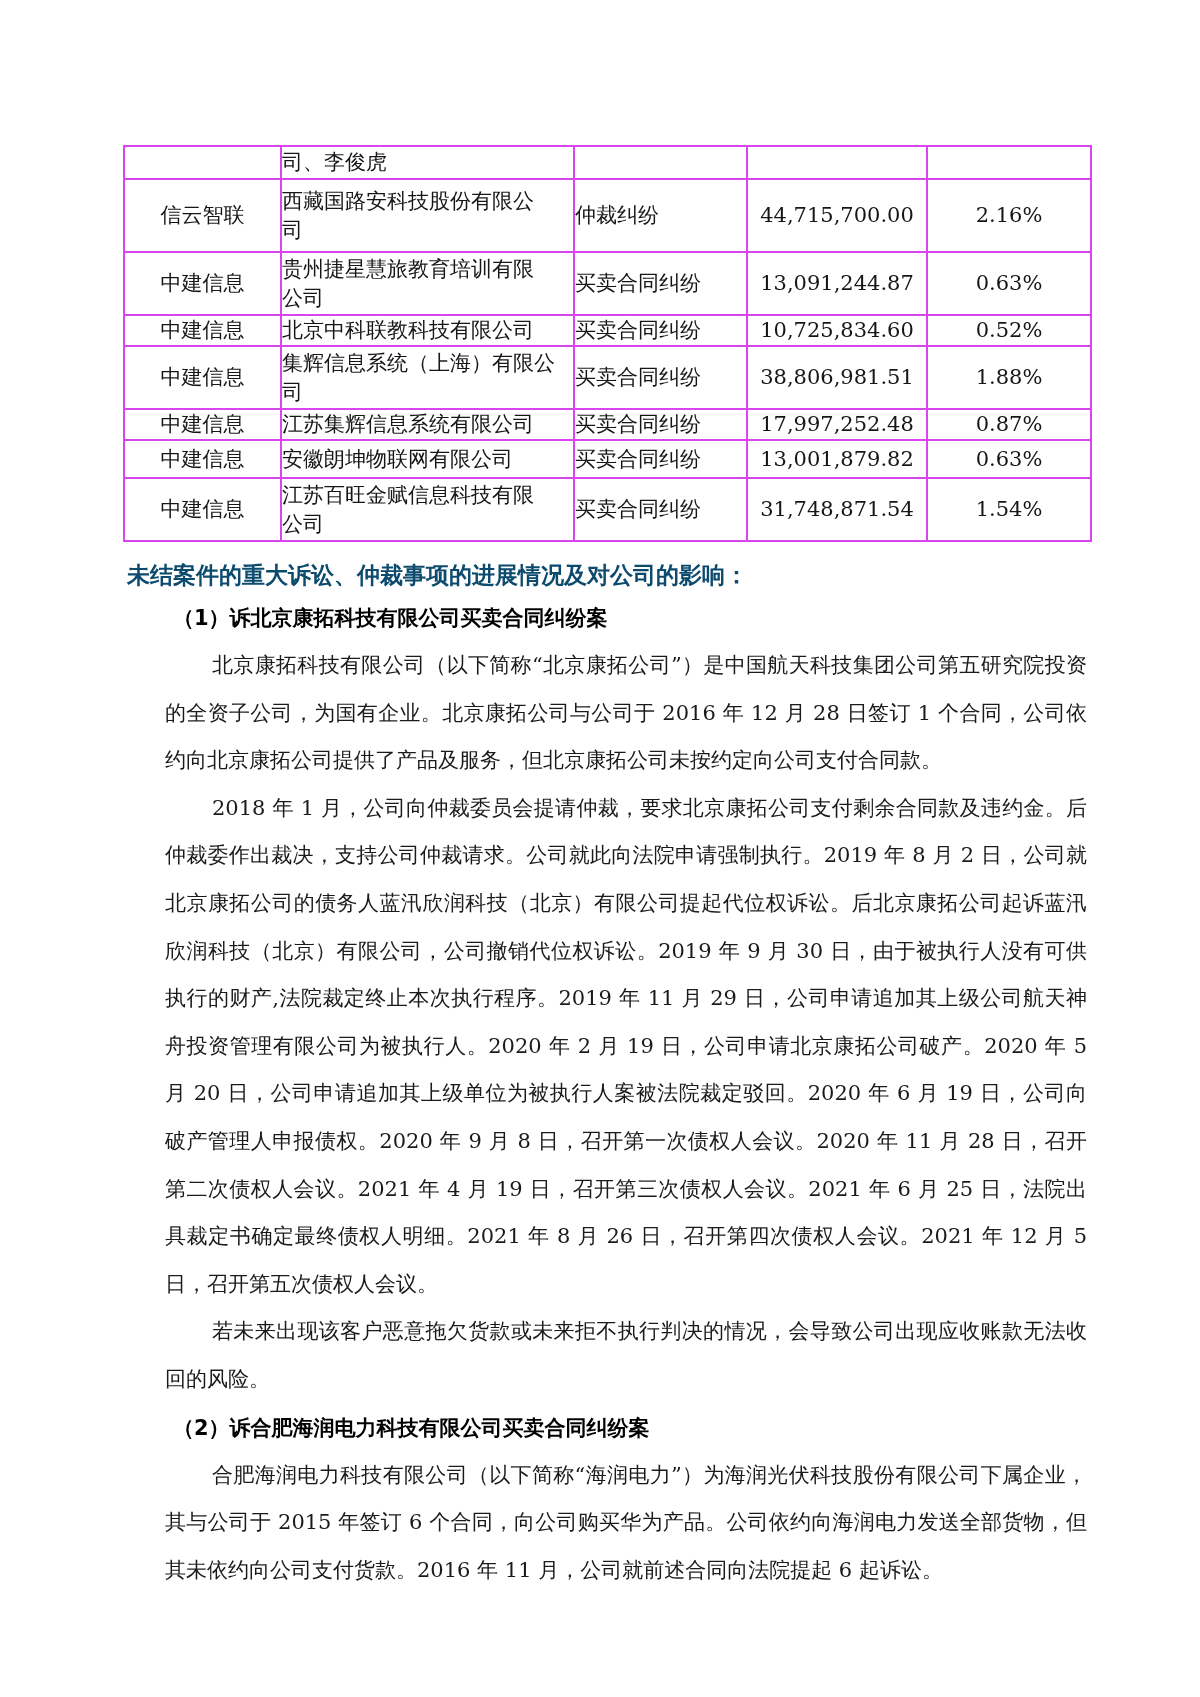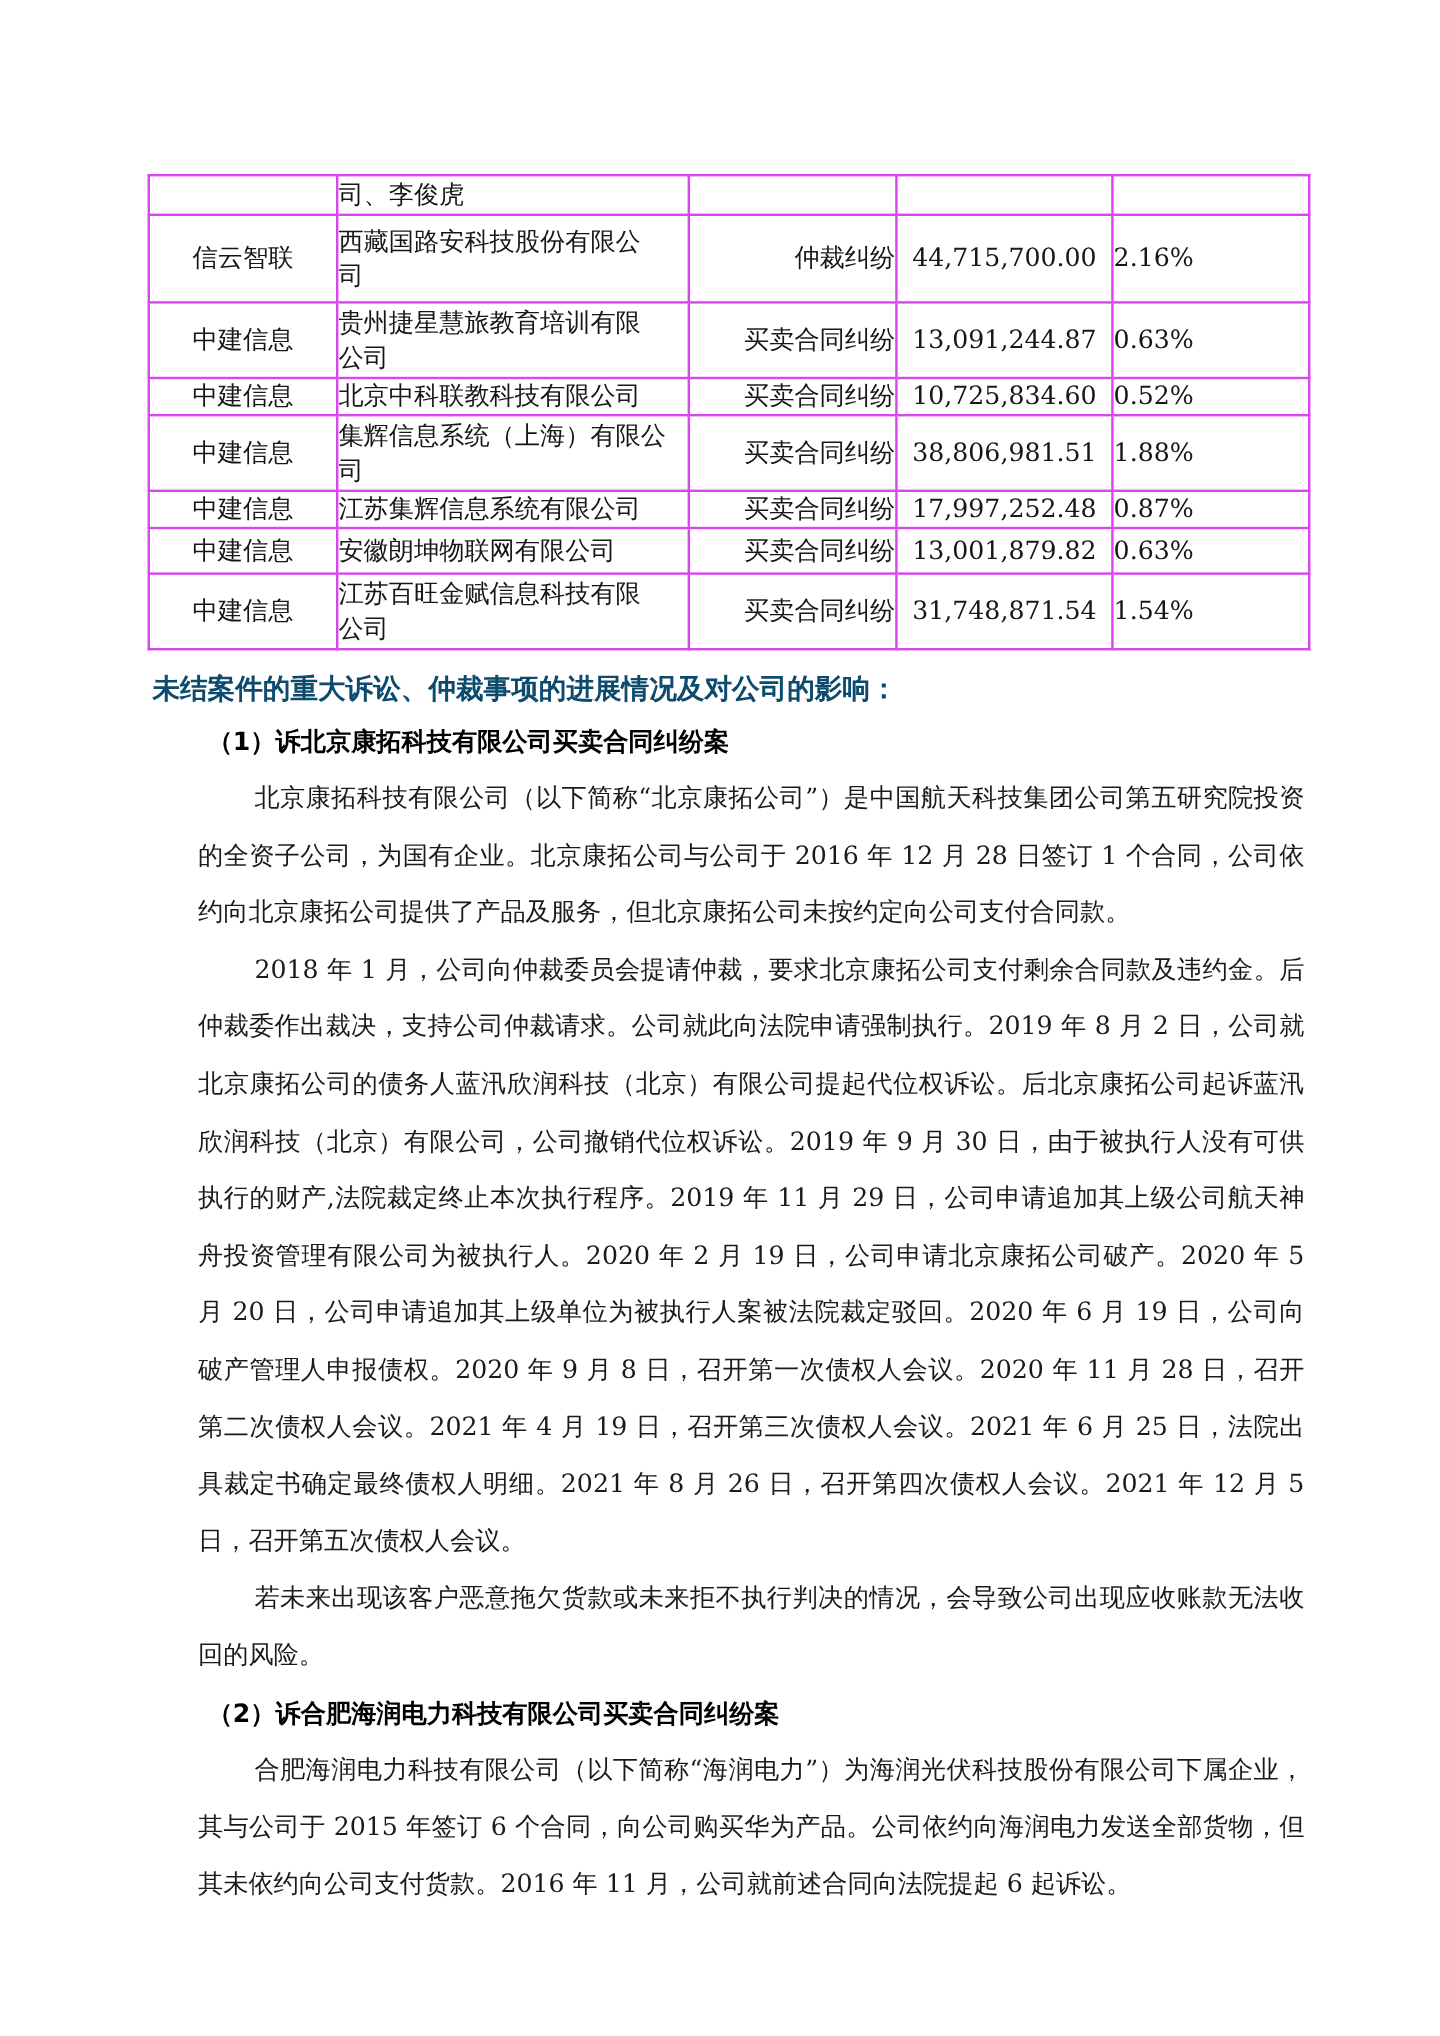--- a/index.html
+++ b/index.html
@@ -35,23 +35,23 @@
     padding: 0;
     overflow: hidden;
   }
   td.c-company   { text-align: center; }
   td.c-counterparty {
     text-align: left;
     padding-left: 9px;
     padding-right: 4px;
     white-space: pre-line;
   }
-  td.c-type      { text-align: right; }
+  td.c-type      { text-align: left; }
   td.c-amount    { text-align: center; padding-right: 9px; }
-  td.c-ratio     { text-align: left; padding-right: 15px; }
+  td.c-ratio     { text-align: center; padding-right: 15px; }
 
   
   .body-flow {
     position: absolute;
     left: 0;
     right: 0;
     top: 556px;
   }
   .main-heading {
     margin: 0 0 0 127px;

